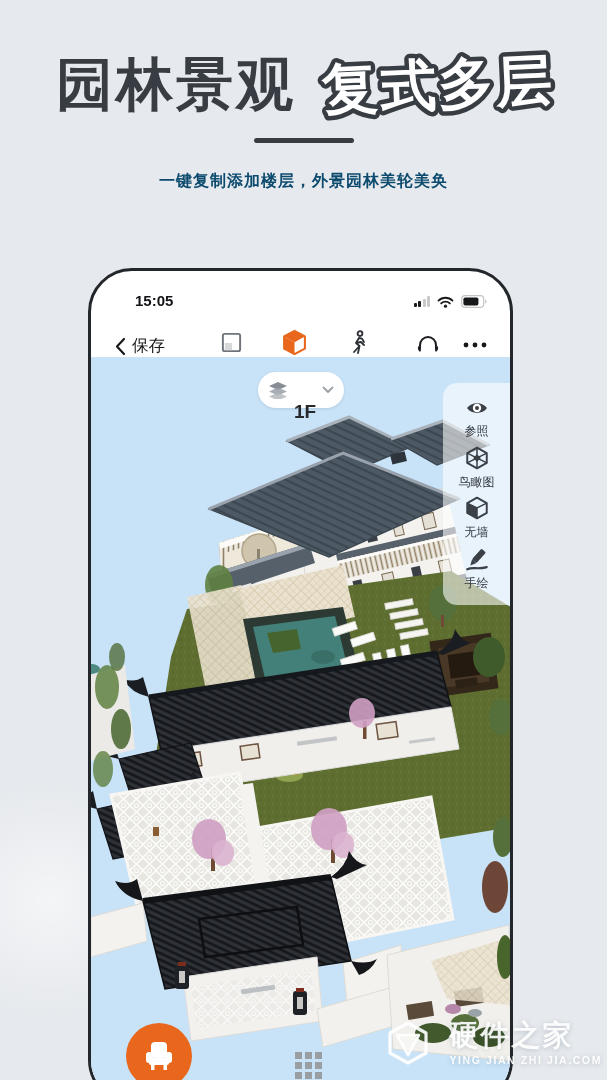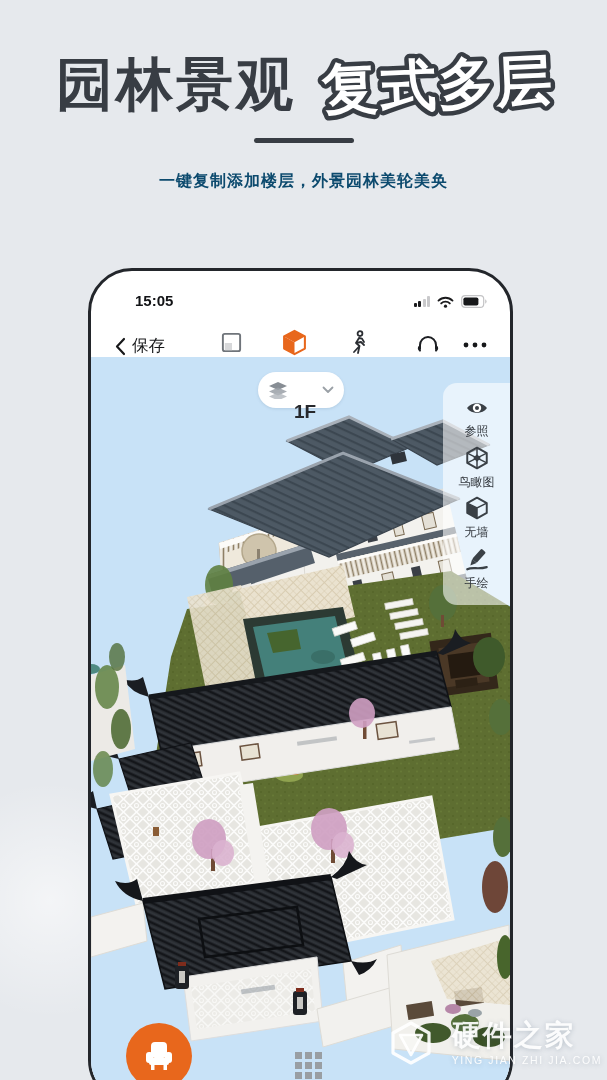--- a/index.html
+++ b/index.html
@@ -59,21 +59,21 @@
     display:flex;align-items:center;justify-content:center;border:none;cursor:pointer;}
   
   .grid-icon{position:absolute;left:204px;top:695px;display:grid;grid-template-columns:repeat(3,7px);
     grid-auto-rows:7px;gap:3px;cursor:pointer;}
   .grid-icon span{background:#999ea3;display:block;}
   
   .watermark{position:absolute;right:5px;top:1010px;display:flex;align-items:flex-start;gap:18px;z-index:50;
     color:rgba(255,255,255,.92);text-shadow:0 1px 5px rgba(70,90,110,.28);margin-top:10px;}
   .wm-text{display:flex;flex-direction:column;align-items:flex-start;}
   .wm-title{font-size:29px;font-weight:800;letter-spacing:2px;line-height:1.1;}
-  .wm-sub{font-size:10.5px;font-weight:400;letter-spacing:1.6px;margin-top:2px;}
+  .wm-sub{font-size:10.5px;font-weight:700;letter-spacing:1.6px;margin-top:2px;}
 </style>
 </head>
 <body>
 
 <div class="page">
   <div class="bg-blob"></div>
 
   <div class="hero">
     <div class="hero-titles">
       <span class="title-solid">园林景观</span>

